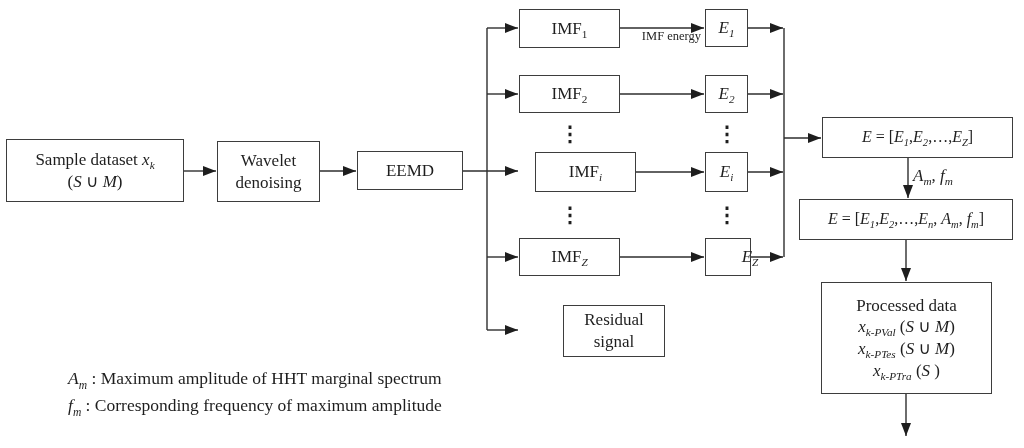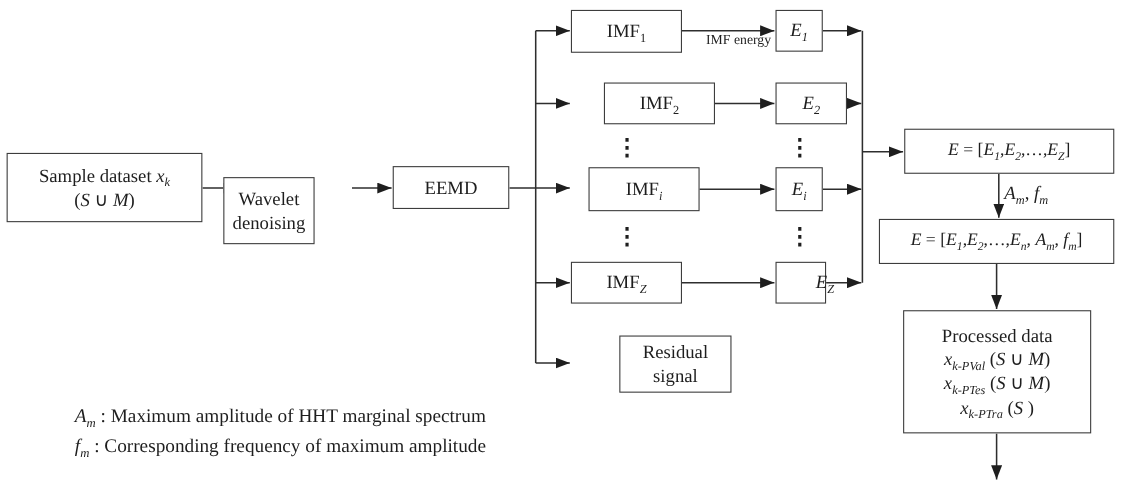--- a/index.html
+++ b/index.html
@@ -103,46 +103,46 @@
     <line x1="908" y1="158" x2="908" y2="198" marker-end="url(#ah)"></line>
     <line x1="906" y1="240" x2="906" y2="281" marker-end="url(#ah)"></line>
     <line x1="906" y1="394" x2="906" y2="436" marker-end="url(#ah)"></line>
   </svg>
 
   <div class="box" style="left:6px; top:139px; width:178px; height:63px;">
     <span><span>Sample dataset </span><span class="mi">x<sub class="mi">k</sub></span></span>
     <span><span>(</span><span class="mi">S</span><span> ∪ </span><span class="mi">M</span><span>)</span></span>
   </div>
 
-  <div class="box" style="left:203px; top:141px; width:83px; height:61px;margin-top:20px;">
+  <div class="box" style="left:217px; top:141px; width:103px; height:61px;">
     <span>Wavelet</span>
     <span>denoising</span>
   </div>
 
   <div class="box" style="left:357px; top:151px; width:106px; height:39px;">
     <span>EEMD</span>
   </div>
 
   <div class="box" style="left:519px; top:9px; width:101px; height:39px;">
     <span><span>IMF<sub>1</sub></span></span>
   </div>
-  <div class="box" style="left:549px; top:75px; width:101px; height:38px;">
+  <div class="box" style="left:519px; top:75px; width:101px; height:38px;">
     <span><span>IMF<sub>2</sub></span></span>
   </div>
   <div class="box" style="left:519px; top:152px; width:101px; height:40px;margin-left:16px;">
     <span><span>IMF<sub class="mi">i</sub></span></span>
   </div>
   <div class="box" style="left:519px; top:238px; width:101px; height:38px;">
     <span><span>IMF<sub class="mi">Z</sub></span></span>
   </div>
 
   <div class="box" style="left:705px; top:9px; width:43px; height:38px;text-align:right;">
     <span><span class="mi">E<sub>1</sub></span></span>
   </div>
-  <div class="box" style="left:705px; top:75px; width:65px; height:38px;">
+  <div class="box" style="left:705px; top:75px; width:43px; height:38px;">
     <span><span class="mi">E<sub>2</sub></span></span>
   </div>
   <div class="box" style="left:705px; top:152px; width:43px; height:40px;">
     <span><span class="mi">E<sub class="mi">i</sub></span></span>
   </div>
   <div class="box" style="left:705px; top:238px; width:43px; height:38px;padding-left:44px;">
     <span><span class="mi">E<sub class="mi">Z</sub></span></span>
   </div>
 
   <div class="box" style="left:519px; top:305px; width:102px; height:52px;margin-left:44px;">

